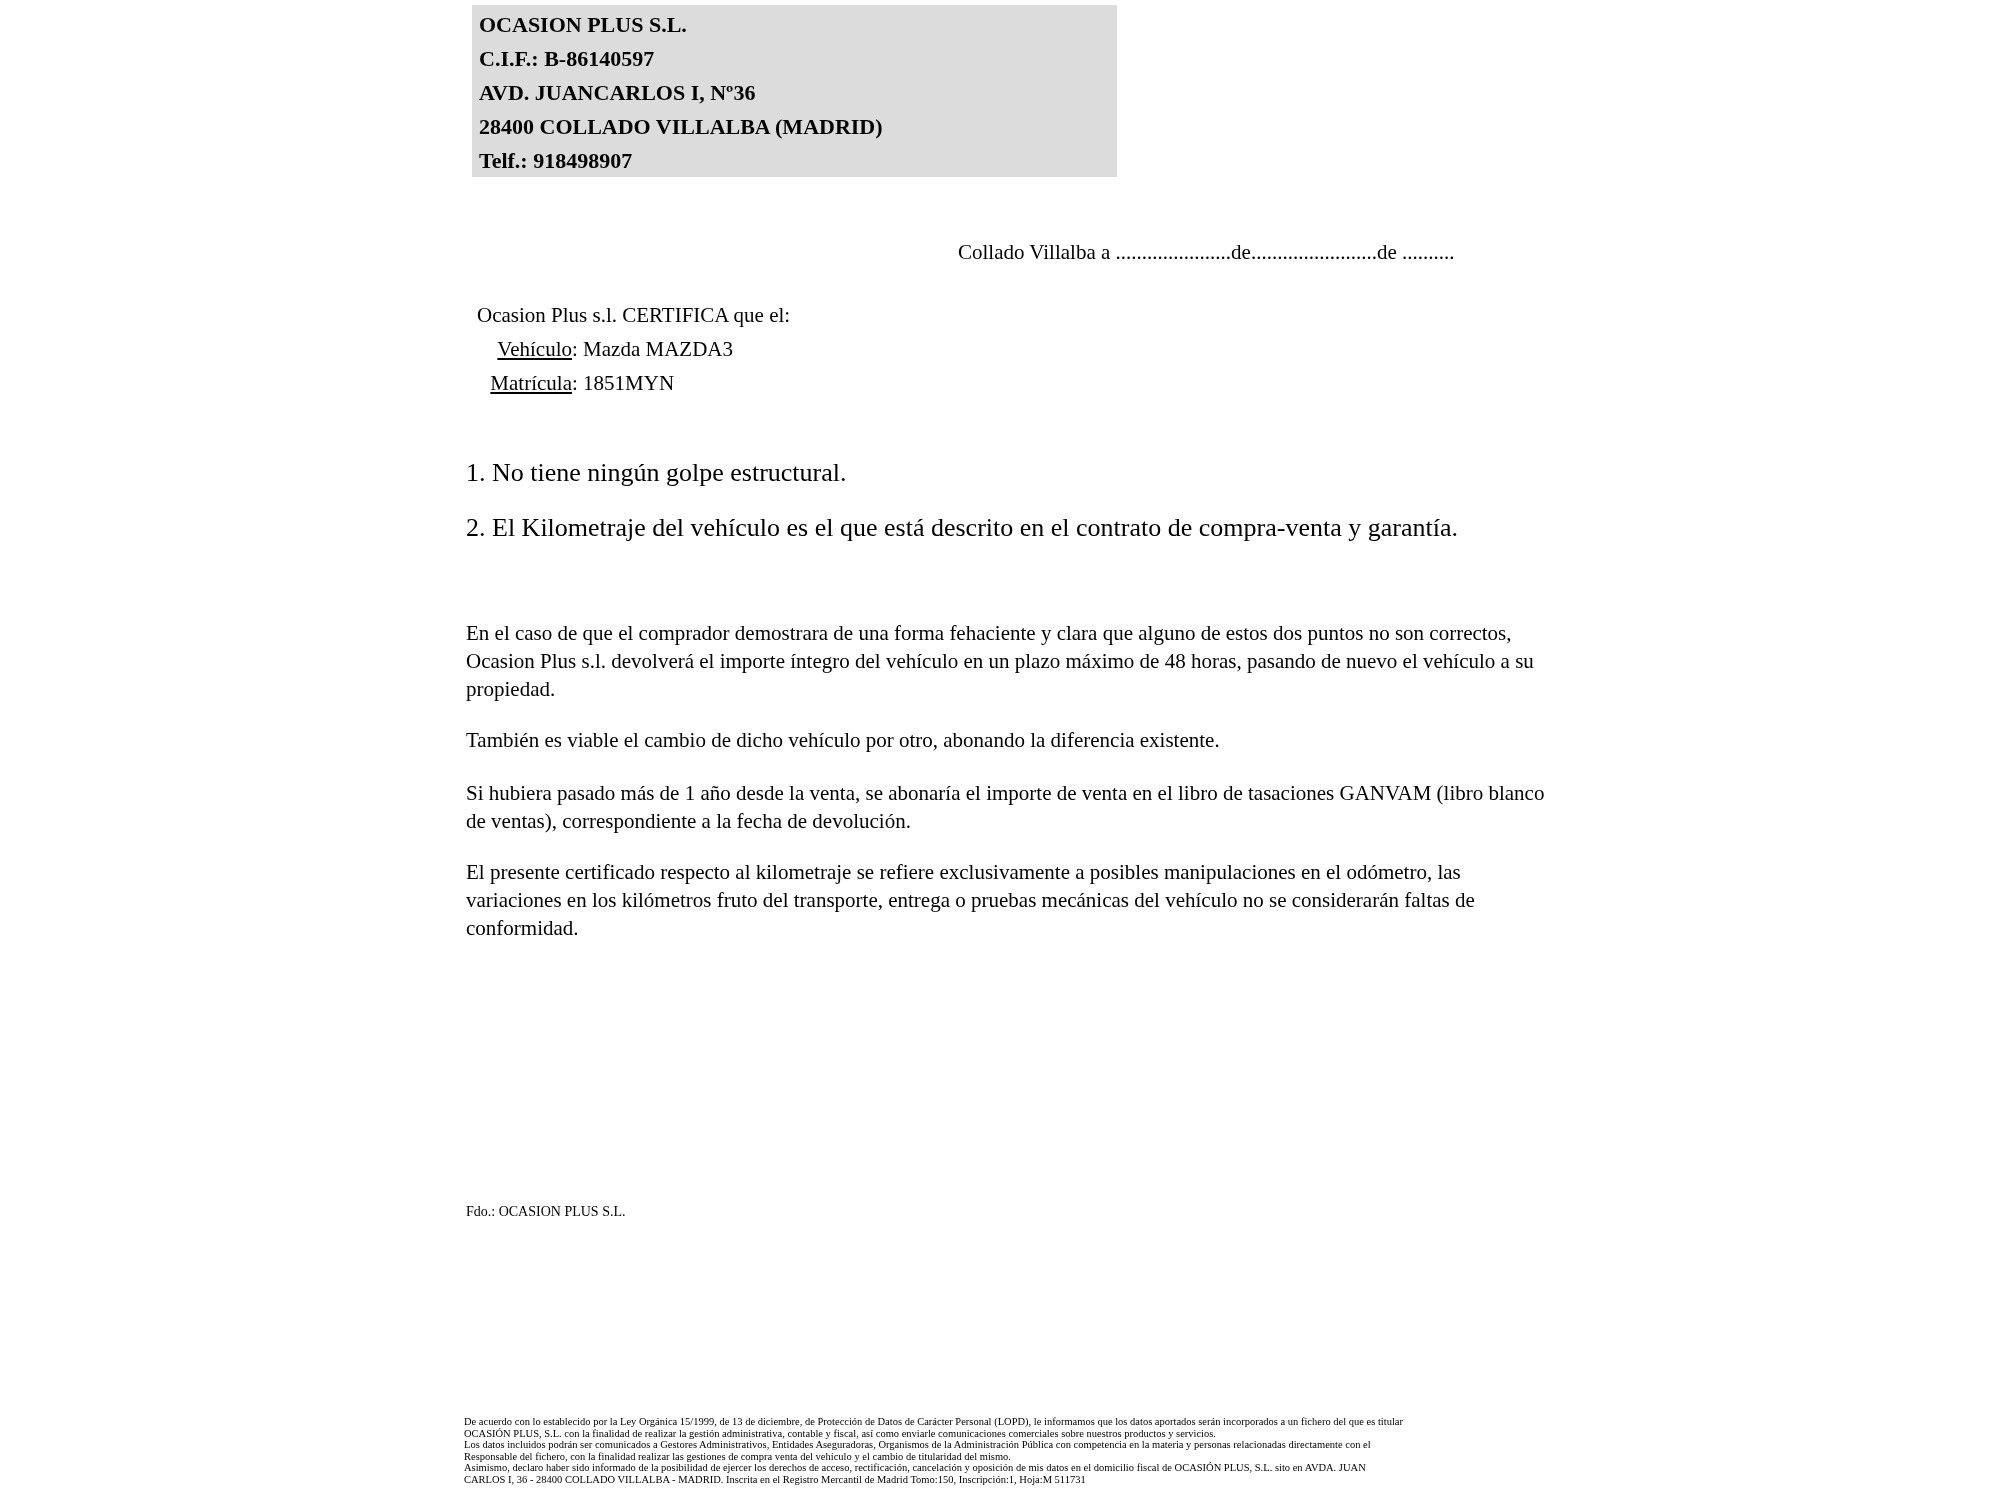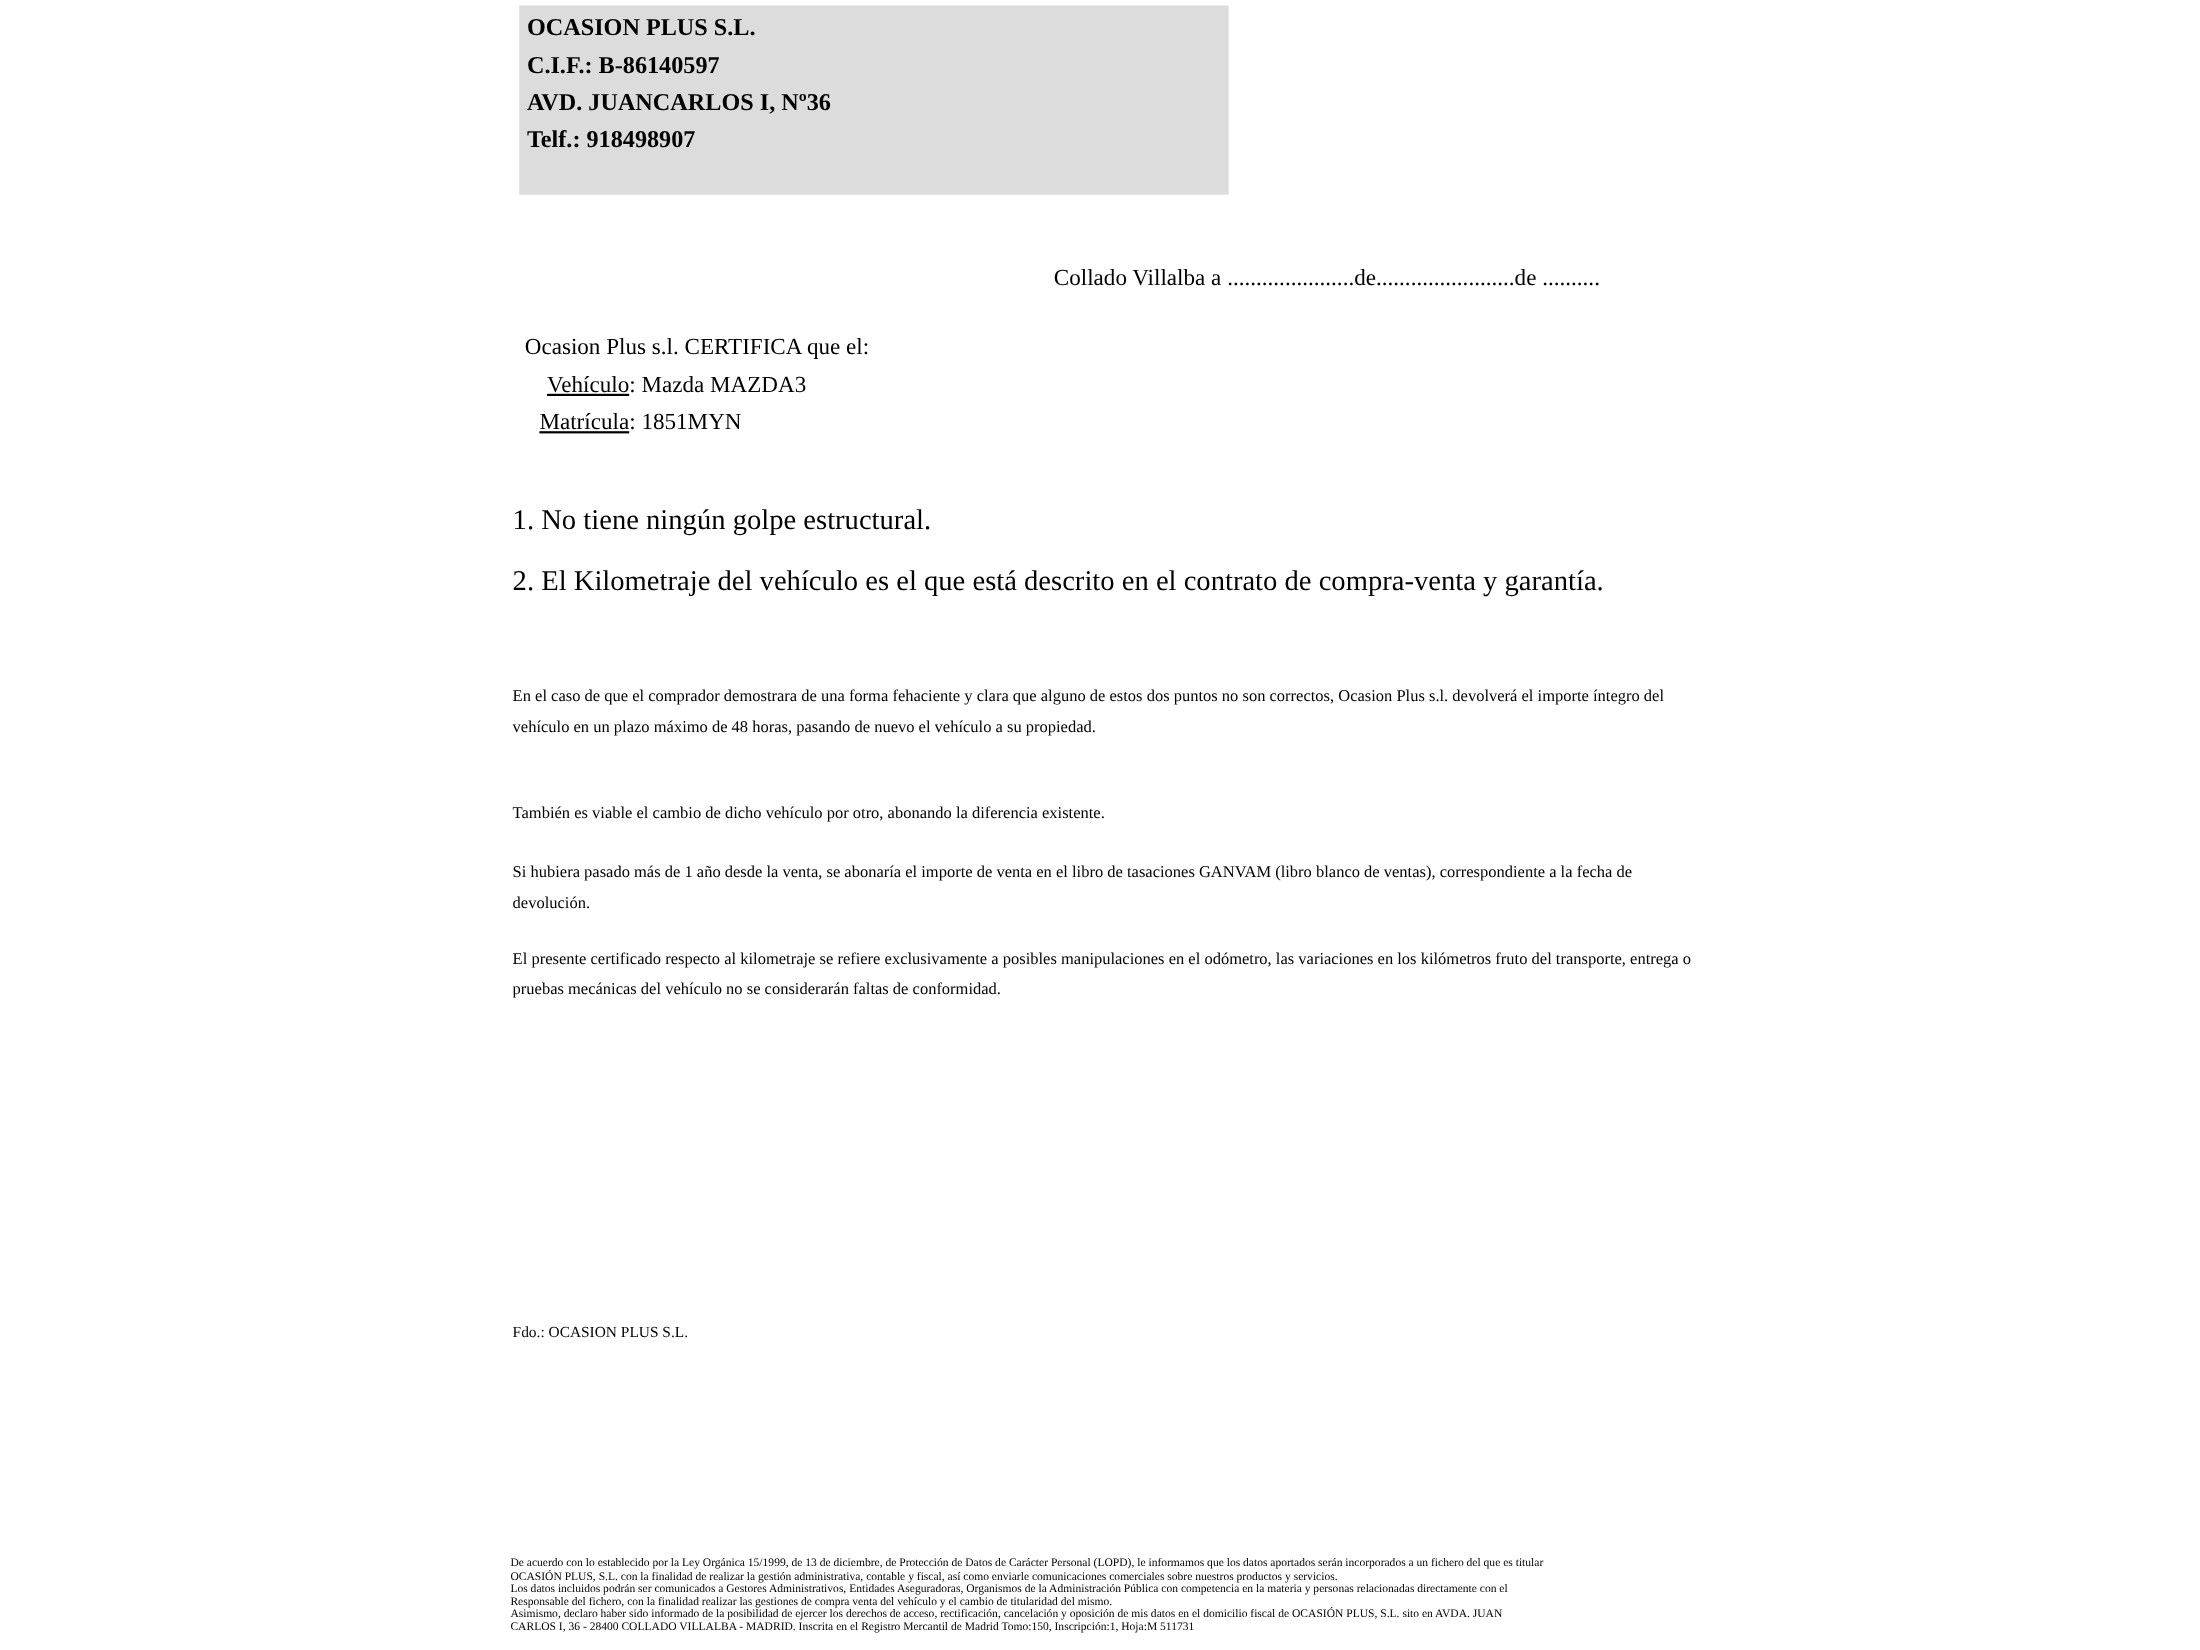--- a/index.html
+++ b/index.html
@@ -63,21 +63,21 @@
   .point {
     position: absolute;
     left: 466px;
     font-size: 26px;
     white-space: nowrap;
   }
   .para {
     position: absolute;
     left: 466px;
     width: 1085px;
-    font-size: 15px;
+    font-size: 21px;
     line-height: 28px;
   }
   .signature {
     position: absolute;
     left: 466px;
     top: 1204px;
     font-size: 14px;
     white-space: nowrap;
   }
   .legal {
@@ -93,20 +93,21 @@
 </style>
 </head>
 <body>
 
 <div class="page">
 
   <div class="header-box">
     <div class="hline">OCASION PLUS S.L.</div>
     <div class="hline">C.I.F.: B-86140597</div>
     <div class="hline">AVD. JUANCARLOS I, Nº36</div>
+    <div class="hline">28400 COLLADO VILLALBA (MADRID)</div>
     <div class="hline">Telf.: 918498907</div>
   </div>
 
   <div class="date-line">Collado Villalba a ......................de........................de ..........</div>
 
   <div class="certify-intro">Ocasion Plus s.l. CERTIFICA que el:</div>
 
   <div class="kv-row" style="top:337px;">
     <span class="label-wrap"><span class="ul">Vehículo</span></span><span>: Mazda MAZDA3</span>
   </div>

